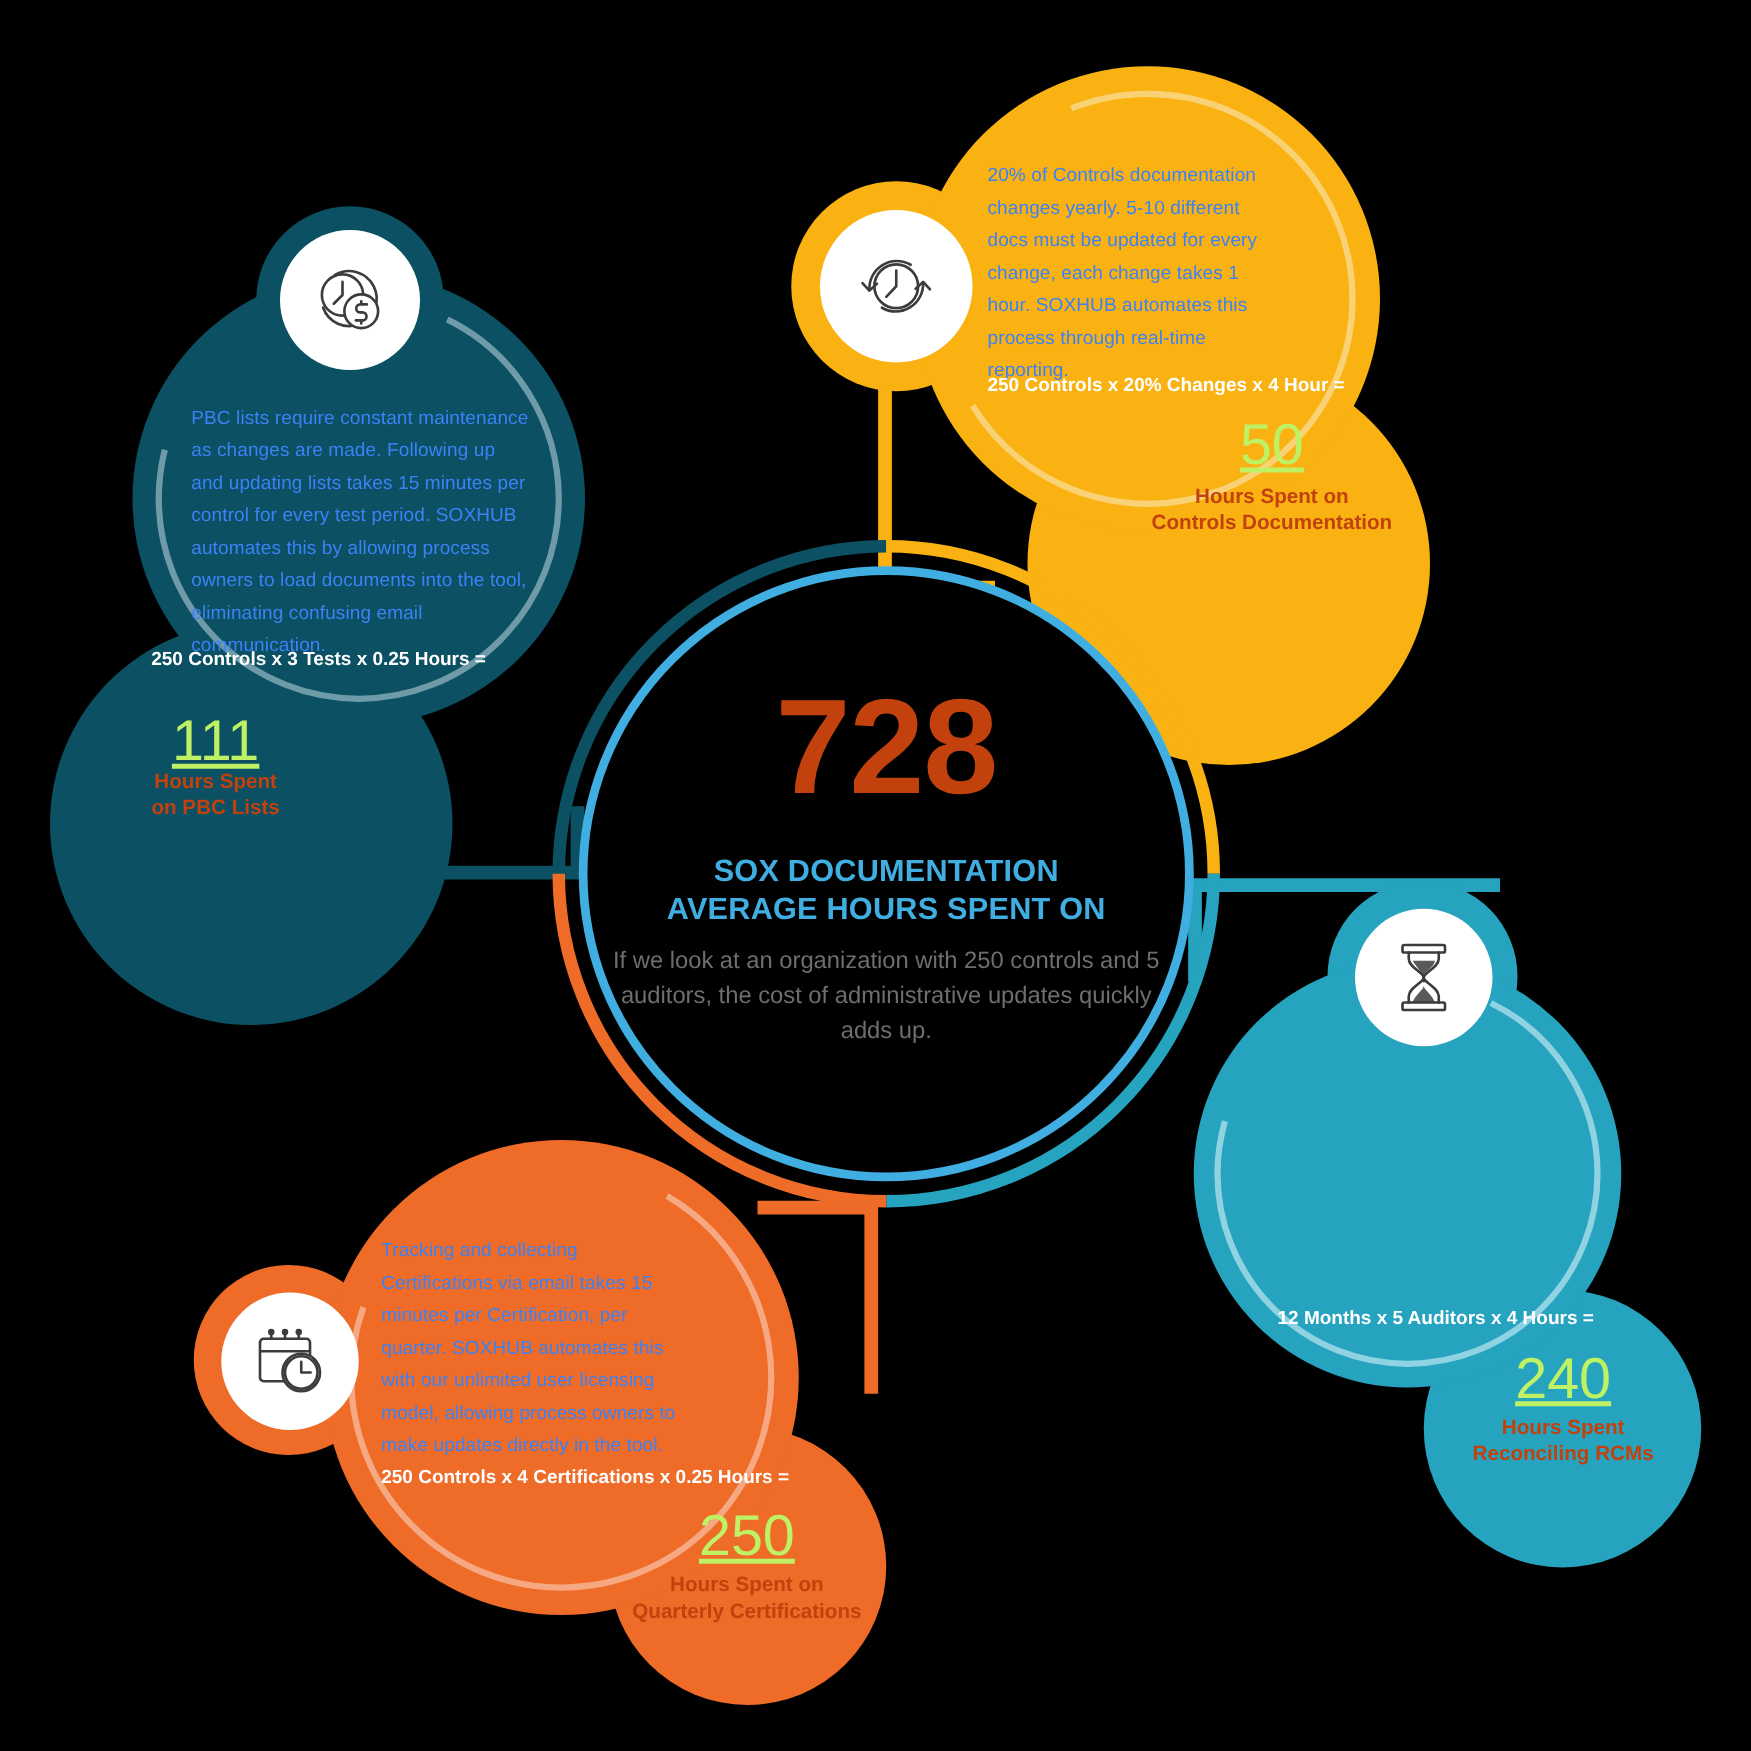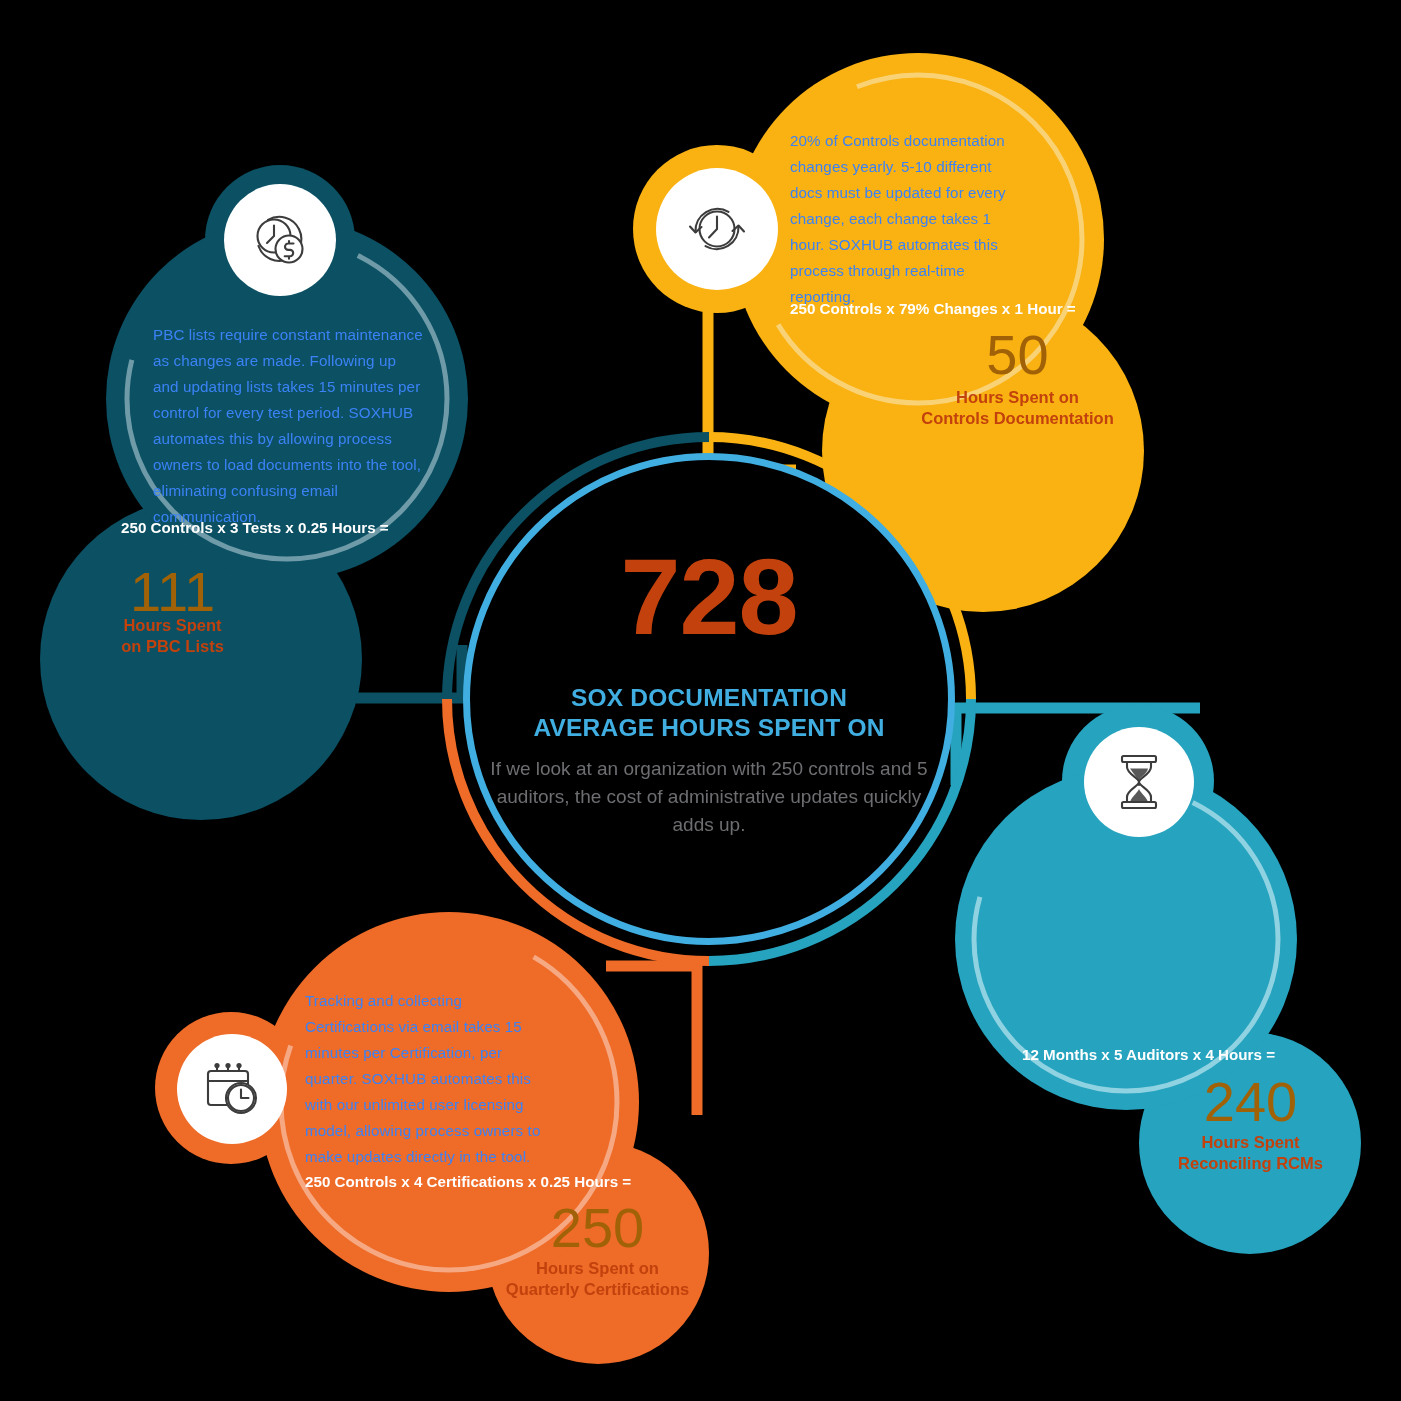--- a/index.html
+++ b/index.html
@@ -23,23 +23,23 @@
   
   .body-txt{
     position:absolute;color:#3b82f6;z-index:45;
     font-size:15.2px;line-height:26px;letter-spacing:.1px;
   }
   .eq-txt{
     position:absolute;color:#fff;z-index:45;
     font-size:15.2px;font-weight:bold;line-height:20px;
   }
   .big-num{
-    position:absolute;color:#a16207;z-index:46;
-    font-size:56px;line-height:60px;font-weight:300;
-    text-align:center;white-space:nowrap;
+    position:absolute;color:#bef264;z-index:46;
+    font-size:46px;line-height:60px;font-weight:300;
+    text-align:center;white-space:nowrap;text-decoration:underline;
   }
   .num-cap{
     position:absolute;color:#c2410c;z-index:46;
     font-size:16.5px;line-height:21px;font-weight:bold;
     text-align:center;white-space:nowrap;
   }
 
   
   .conn{position:absolute;z-index:5;}
 
@@ -128,21 +128,21 @@
         <path d="M31 18.5V31l-8 8.5" stroke-linecap="round" stroke-linejoin="round"></path>
         <path d="M9.5 34a22 22 0 0 1 33-20.2" stroke-linecap="round"></path>
         <path d="M52.5 28a22 22 0 0 1-33 20.2" stroke-linecap="round"></path>
         <path d="M4 28.5l5.5 6 6-5.5" stroke-linecap="round" stroke-linejoin="round"></path>
         <path d="M58 33.5l-5.5-6-6 5.5" stroke-linecap="round" stroke-linejoin="round"></path>
       </svg>
     </span>
   </div>
 
   <div class="body-txt" style="left:790px;top:128px;width:238px;">20% of Controls documentation changes yearly. 5-10 different docs must be updated for every change, each change takes 1 hour. SOXHUB automates this process through real-time reporting.</div>
-  <div class="eq-txt" style="left:790px;top:299px;width:320px;">250 Controls x 79% Changes x 1 Hour =</div>
+  <div class="eq-txt" style="left:790px;top:299px;width:320px;">250 Controls x 20% Changes x 4 Hour =</div>
   <div class="big-num" style="left:905px;top:325px;width:225px;">50</div>
   <div class="num-cap" style="left:905px;top:387px;width:225px;">Hours Spent on</div>
   <div class="num-cap" style="left:905px;top:408px;width:225px;">Controls Documentation</div>
 
   <div class="circ" style="left:1139px;top:1032px;width:222px;height:222px;background:#26A3BE;z-index:12;"></div>
   <div class="circ" style="left:1062px;top:705px;width:152px;height:152px;background:#26A3BE;z-index:14;"></div>
   <div class="circ" style="left:955px;top:768px;width:342px;height:342px;background:#26A3BE;z-index:16;"></div>
   <svg class="conn" style="left:955px;top:768px;width:342px;height:342px;z-index:18;" viewBox="0 0 342 342">
     <circle cx="171" cy="171" r="152" fill="none" stroke="#8FD2E2" stroke-width="5" stroke-dasharray="690 265" stroke-dashoffset="170"></circle>
   </svg>

